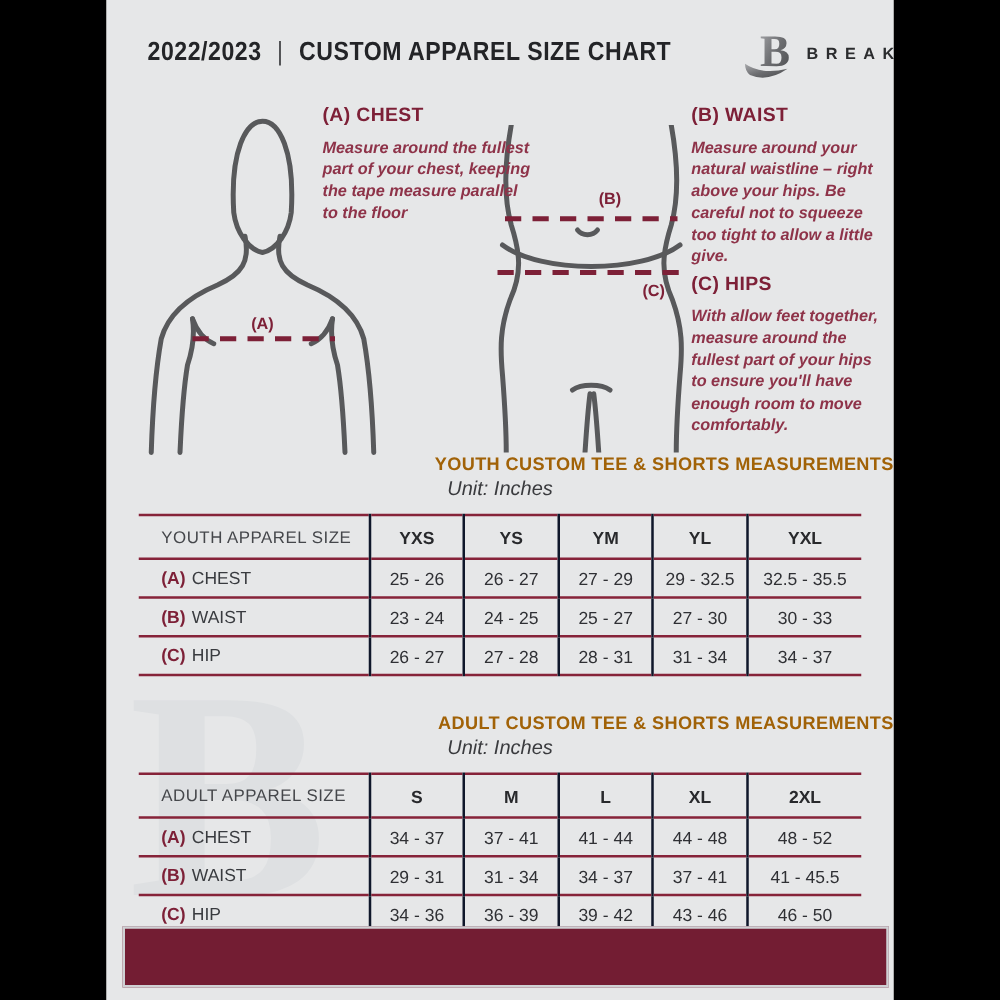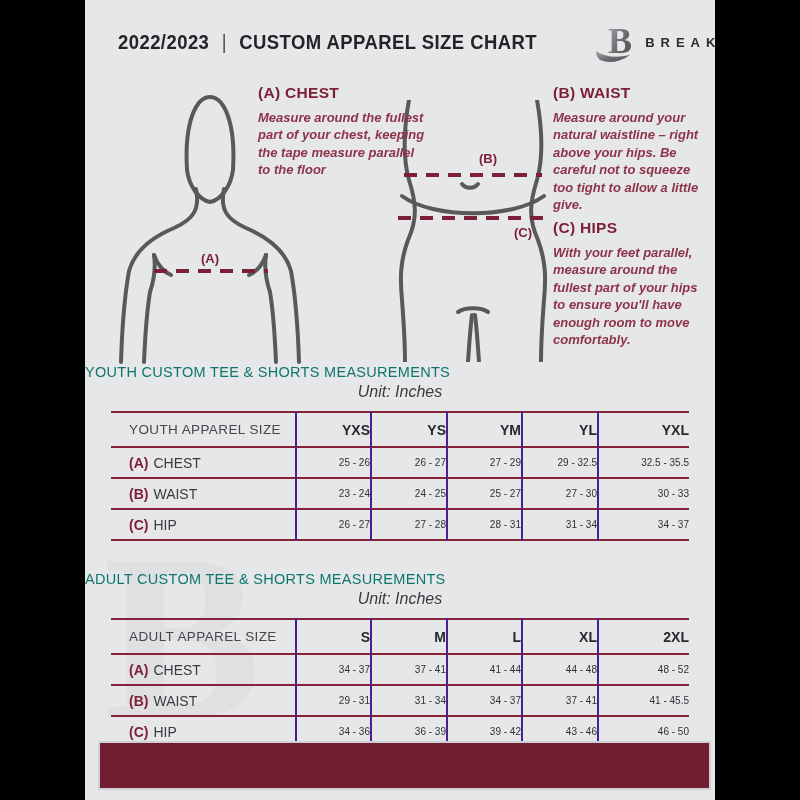--- a/index.html
+++ b/index.html
@@ -31,35 +31,35 @@
   .diag{position:absolute;top:82px;left:0;width:630px;height:288px;z-index:1;}
   .fig{position:absolute;}
   .fig path{fill:none;stroke:#58595b;stroke-width:4;stroke-linecap:round;}
   .fig .dash{stroke:#7d2037;stroke-width:4;stroke-dasharray:13 9;stroke-linecap:butt;}
   .fig text{font-family:"Liberation Sans",sans-serif;font-weight:700;font-size:13px;fill:#7d2037;}
   .guide{position:absolute;width:170px;}
   .guide h3{margin:0 0 7px 0;font-size:15.5px;font-weight:700;color:#7d2037;letter-spacing:.3px;}
   .guide p{margin:0;font-size:13px;font-style:italic;color:#8e3349;line-height:1.34;font-weight:bold;}
   
   .tblsec{position:absolute;left:0;width:630px;z-index:1;}
-  .tbl-title{text-align:left;font-weight:400;font-size:14.5px;color:#0f766e;letter-spacing:.3px;margin:0;}
+  .tbl-title{text-align:right;font-weight:700;font-size:14.5px;color:#a16207;letter-spacing:.3px;margin:0;}
   .tbl-unit{text-align:center;font-style:italic;font-size:16px;color:#3a3b3e;margin:3px 0 0 0;}
   table{border-collapse:collapse;width:578px;margin:10px auto 0 auto;table-layout:fixed;background:transparent;}
   table{border-bottom:2px solid #862339;}
   tr{border-top:2px solid #862339;}
   td{border:none;padding:0;vertical-align:middle;}
-  td + td{border-left:2px solid #4c1d95;text-align:right;border-radius:16px;}
+  td + td{border-left:2px solid #0f172a;text-align:center;border-radius:16px;}
   tr.hrow{height:35px;}
   tr.drow{height:31px;}
   td.lbl{padding-left:18px;text-align:left;}
   .sizehead{font-size:13.5px;color:#45474b;letter-spacing:.4px;}
   .sz{font-weight:700;font-size:14px;color:#28292c;}
   .rk{font-weight:700;color:#7d2037;font-size:14px;margin-right:5px;}
   .rl{font-size:14px;color:#393b3f;}
-  .val{font-size:10px;color:#2f3034;}
+  .val{font-size:14px;color:#2f3034;}
   
   .footerbar{
     position:absolute;left:13px;top:741px;width:609px;height:45px;
     background:#731d33;border:2px solid #cfd1d4;z-index:3;
   }
   .watermark{
     position:absolute;left:18px;top:518px;z-index:0;
     font-family:"Liberation Serif",serif;font-weight:700;font-size:238px;line-height:1;
     color:#dee0e2;user-select:none;
   }
@@ -124,21 +124,21 @@
       <p>Measure around the fullest part of your chest, keeping the tape measure parallel to the floor</p>
     </div>
 
     <div class="guide" style="left:468px;top:2px;width:152px;">
       <h3>(B) WAIST</h3>
       <p>Measure around your natural waistline – right above your hips. Be careful not to squeeze too tight to allow a little give.</p>
     </div>
 
     <div class="guide" style="left:468px;top:137px;width:152px;">
       <h3>(C) HIPS</h3>
-      <p>With your feet parallel, measure around the fullest part of your hips to ensure you'll have enough room to move comfortably.</p>
+      <p>With allow feet together, measure around the fullest part of your hips to ensure you'll have enough room to move comfortably.</p>
     </div>
   </div>
 
   <div class="tblsec" style="top:364px;">
     <div class="tbl-title">YOUTH CUSTOM TEE &amp; SHORTS MEASUREMENTS</div>
     <div class="tbl-unit">Unit: Inches</div>
     <table>
       <colgroup>
           <col style="width:185px">
           <col style="width:75px">

